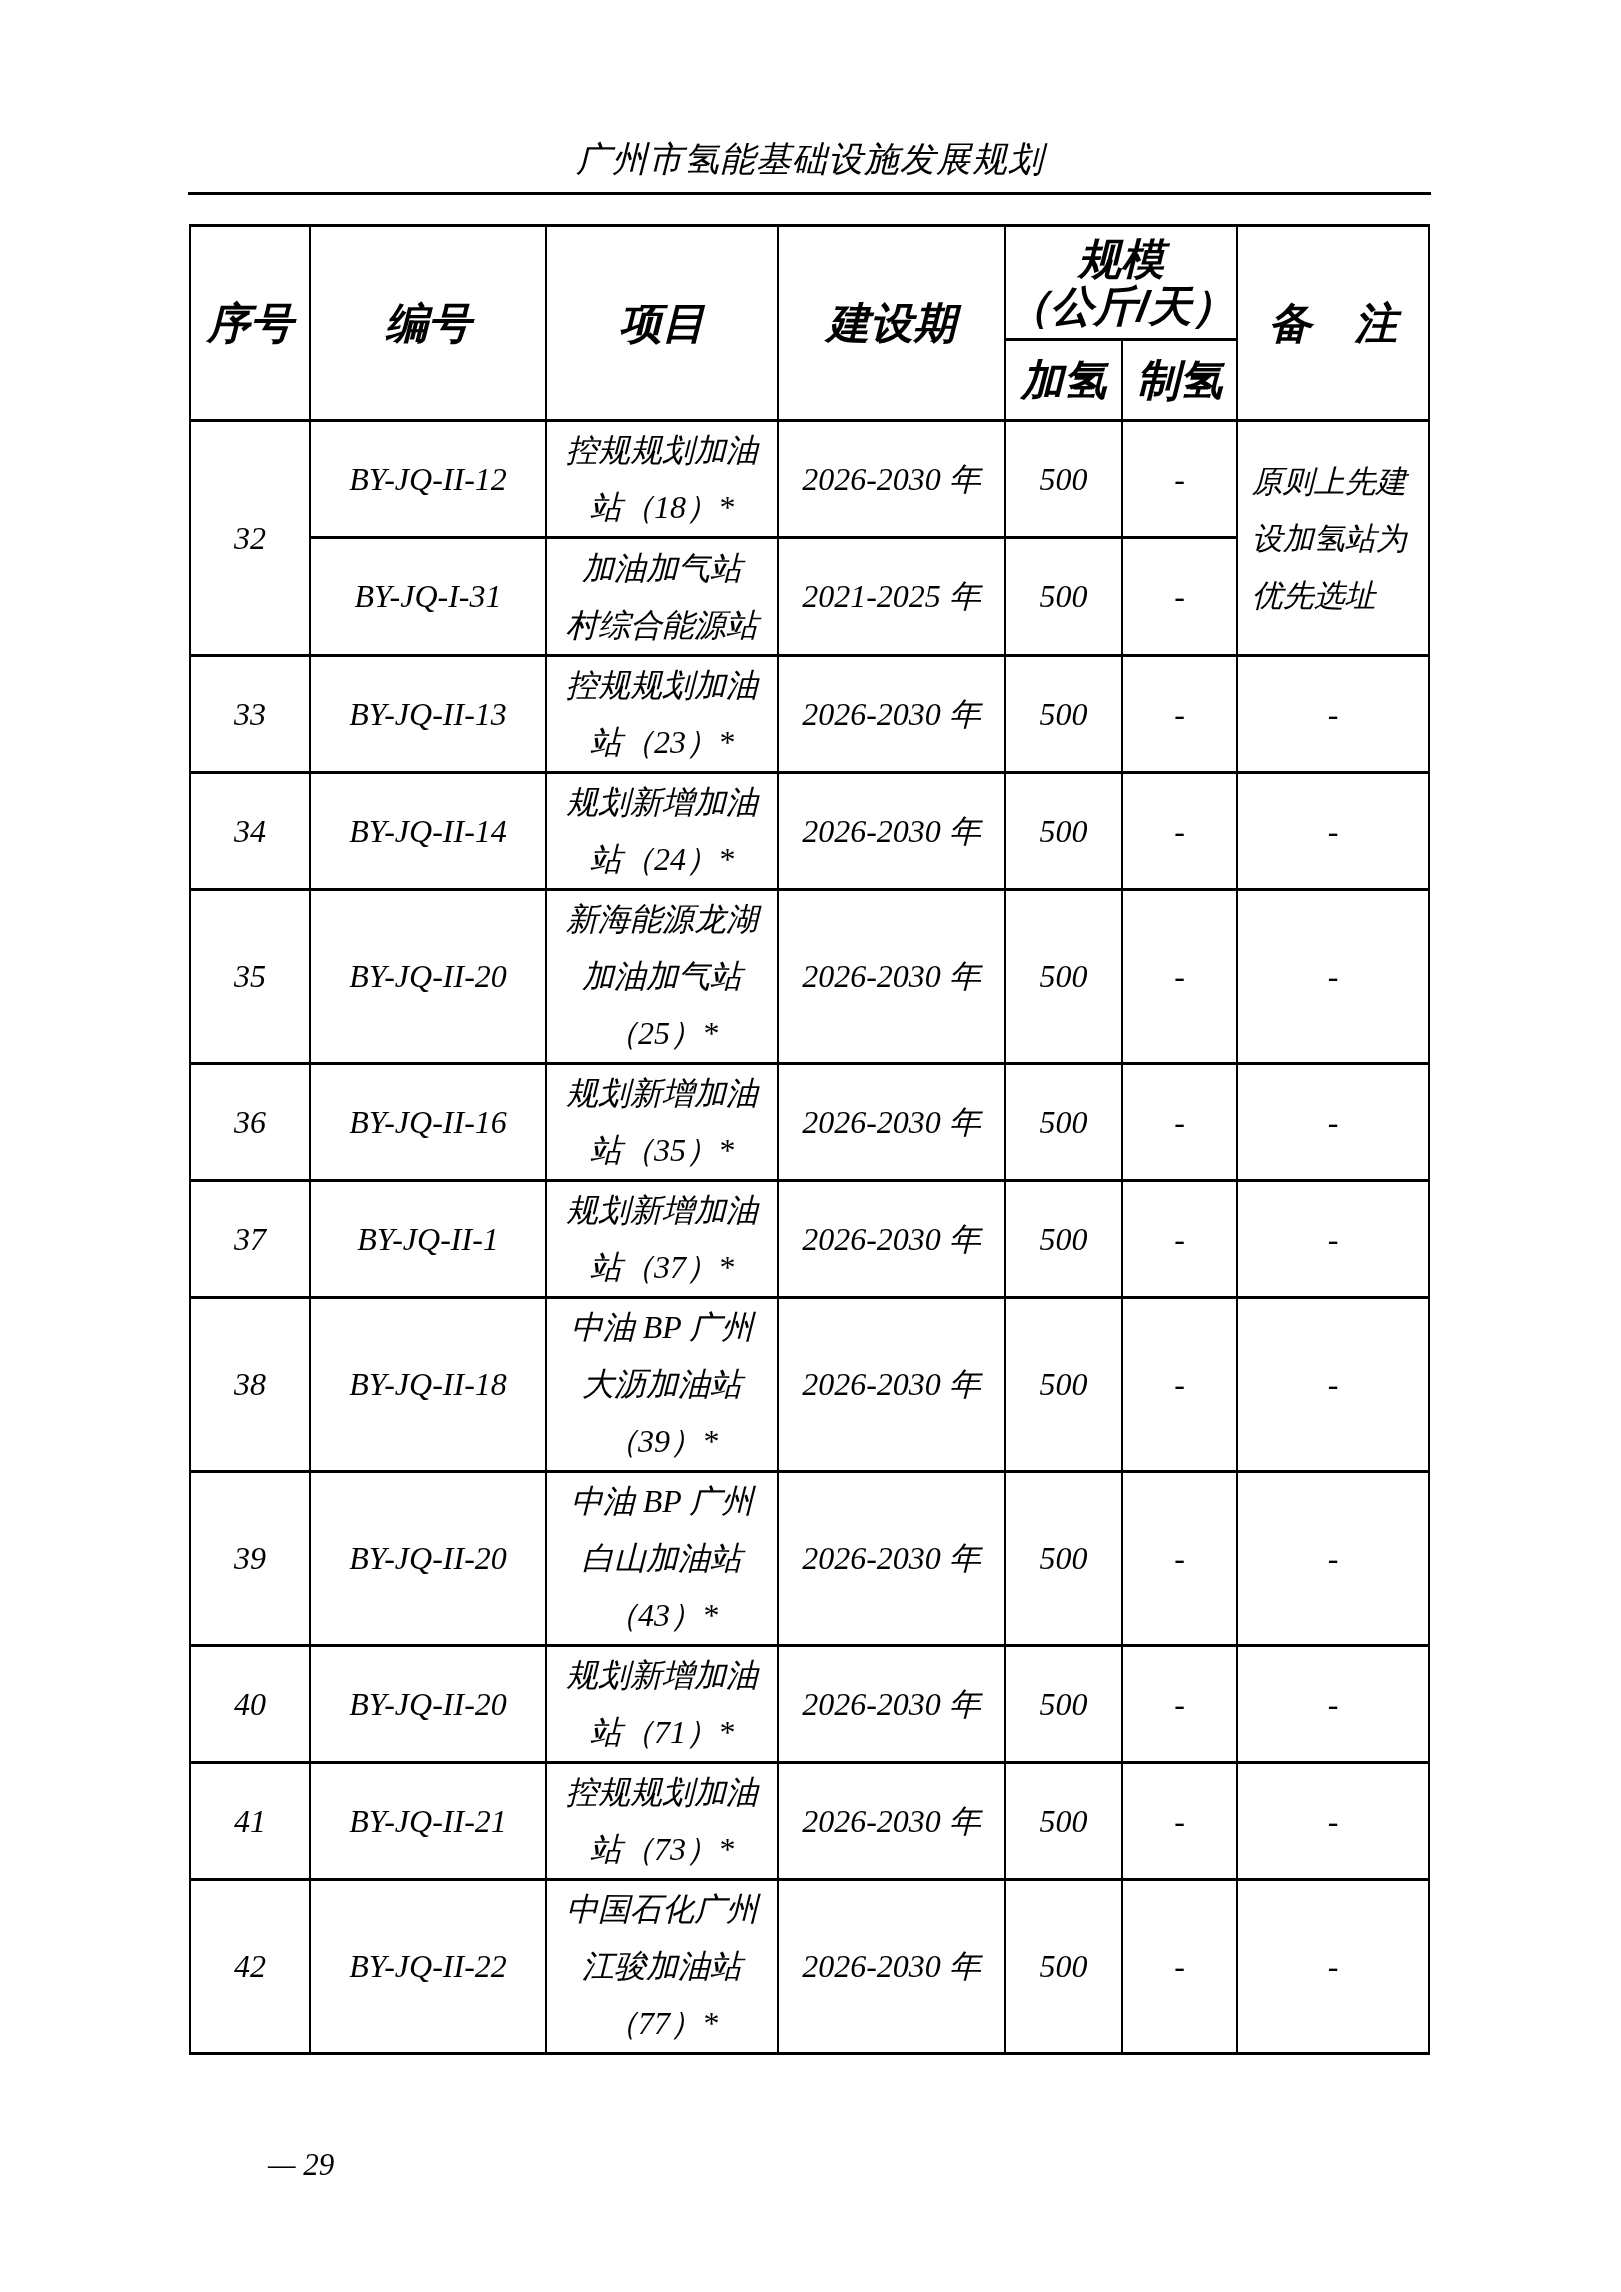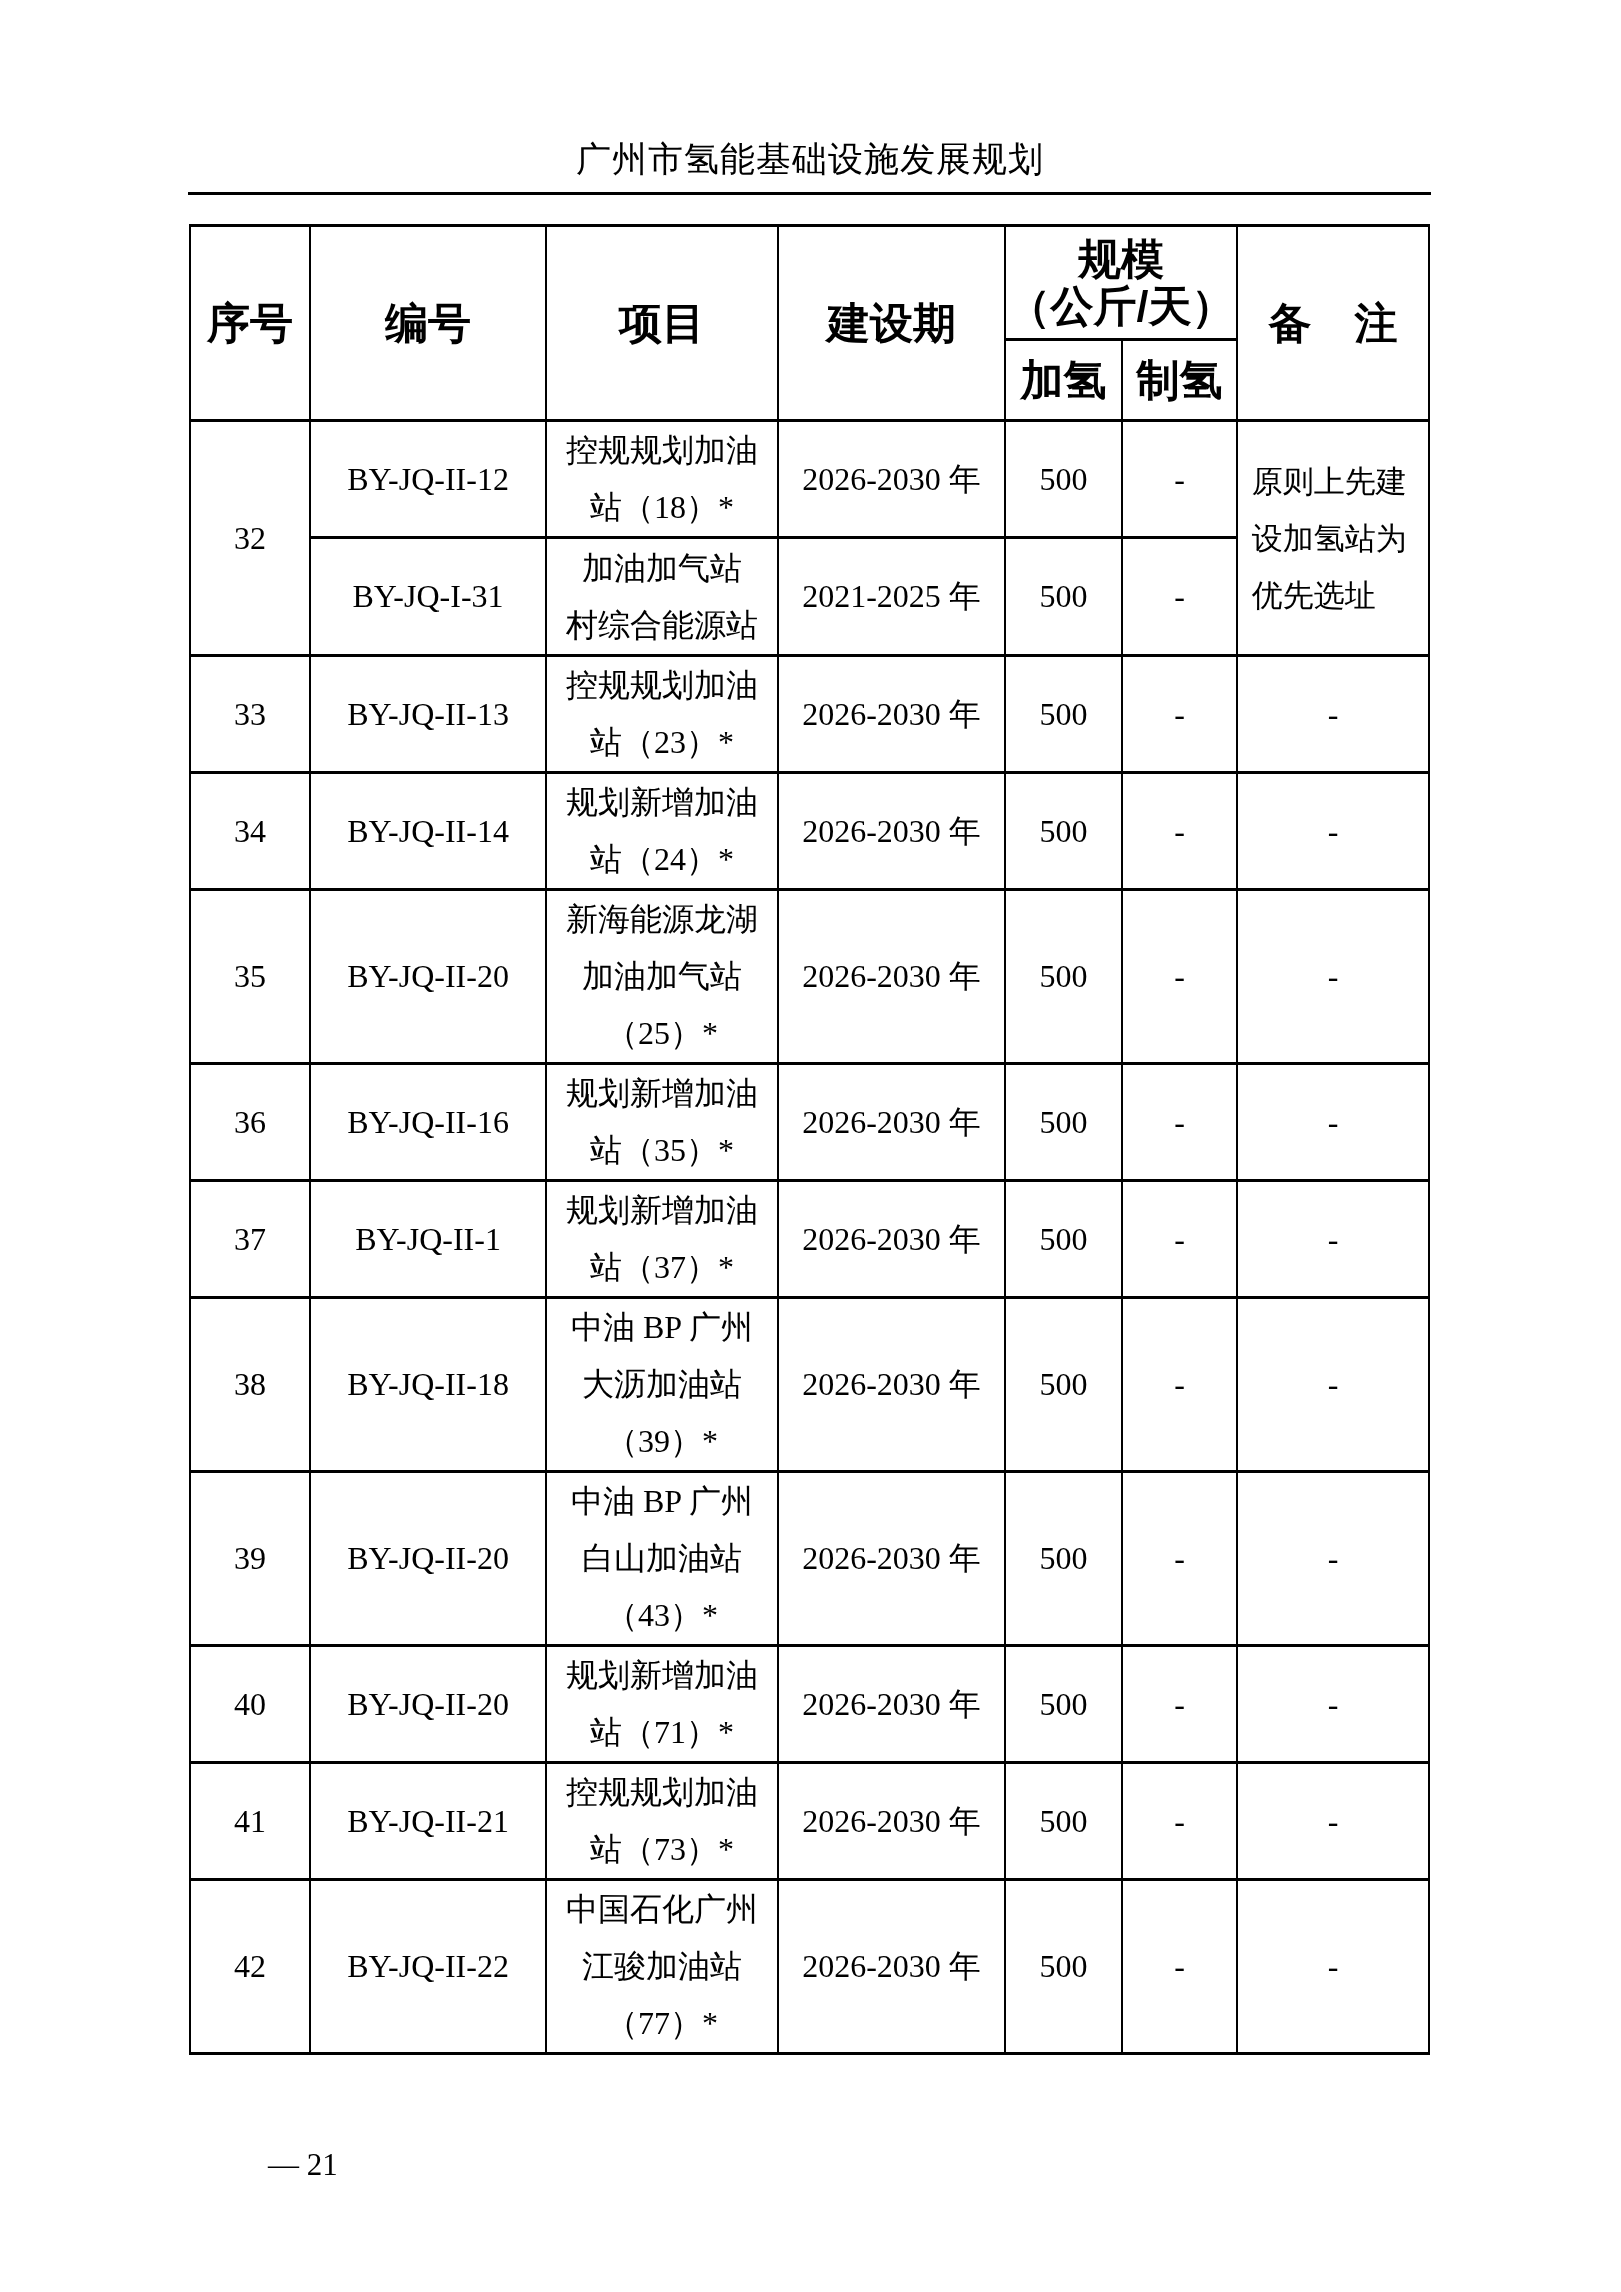--- a/index.html
+++ b/index.html
@@ -12,20 +12,21 @@
     height: 2293px;
     font-family: "Liberation Serif", "DejaVu Serif", serif;
     color: #000000;
   }
   .page {
     position: relative;
     width: 1621px;
     height: 2293px;
     background: #ffffff;
     overflow: hidden;
+    font-style: italic;
   }
   .doc-title {
     position: absolute;
     top: 135px;
     left: 189px;
     width: 1242px;
     text-align: center;
     font-size: 35px;
     line-height: 49px;
     font-weight: 400;
@@ -242,16 +243,16 @@
 江骏加油站
 （77）*</td>
         <td>2026-2030 年</td>
         <td>500</td>
         <td>-</td>
         <td>-</td>
       </tr>
     </tbody>
   </table>
 
-  <div class="page-number">— 21</div>
+  <div class="page-number">— 29</div>
 
 </div>
 
 
 </body></html>

